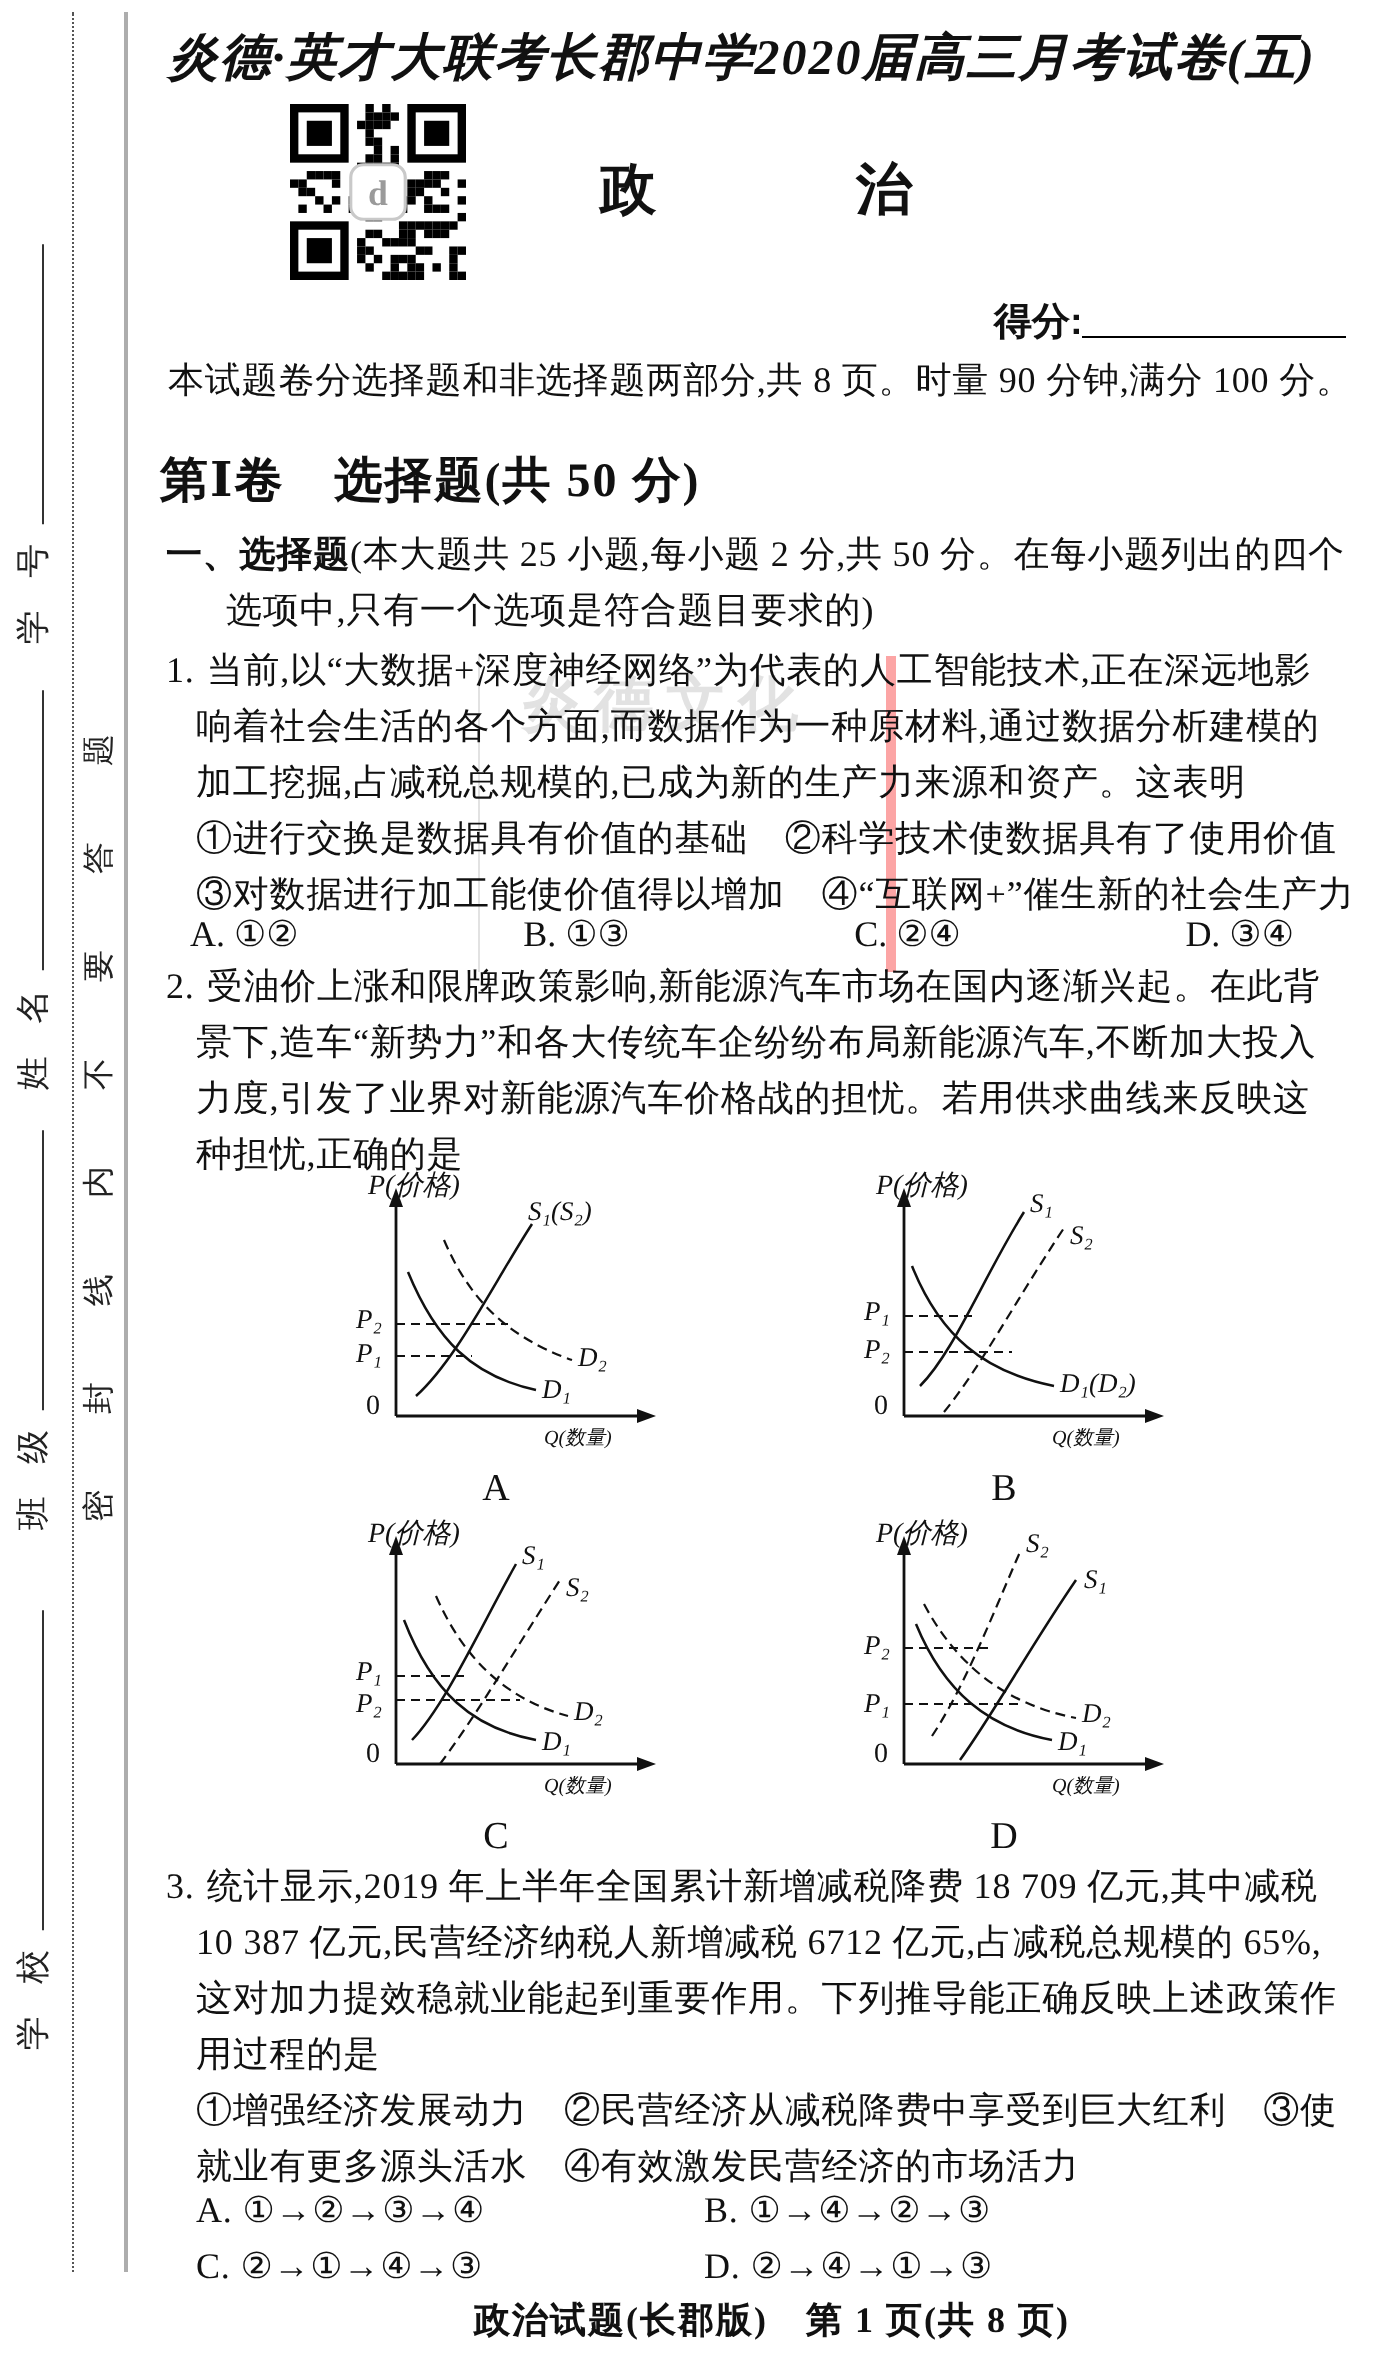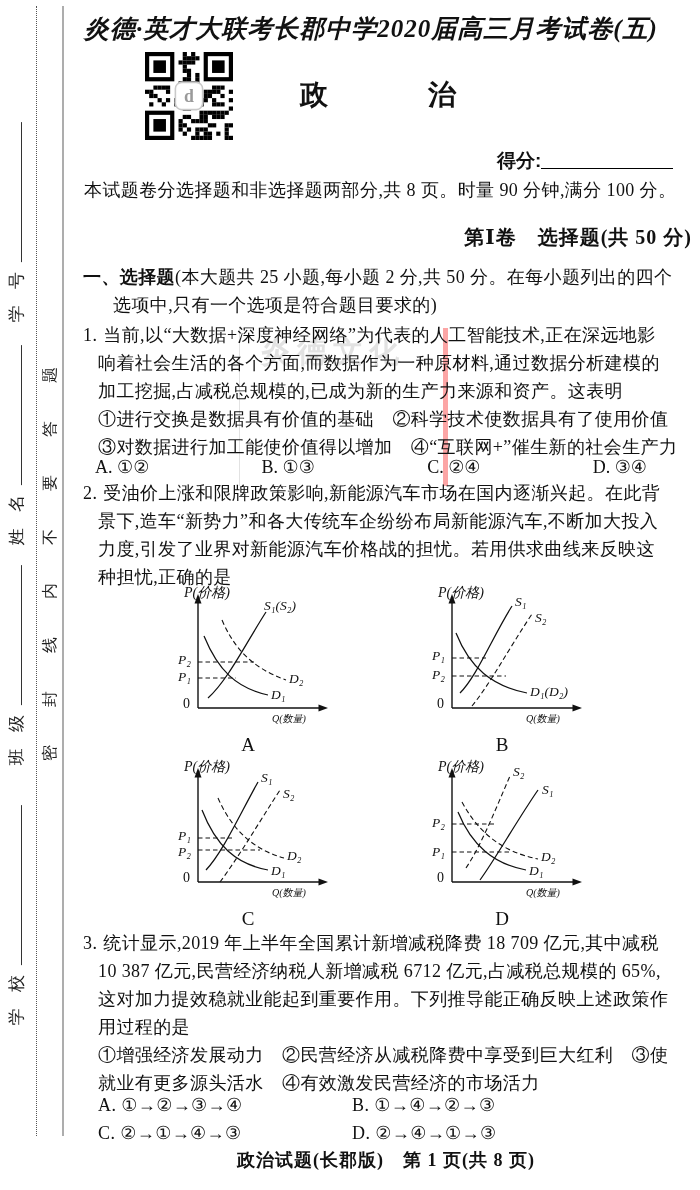--- a/index.html
+++ b/index.html
@@ -30,21 +30,21 @@
   .wm-box{position:absolute;left:239px;top:328px;width:186px;height:158px;
     border-left:1px solid #e2e2e2;border-right:5px solid #fca5a5;z-index:0;padding-left:17px;}
   .wm{position:absolute;left:0;width:186px;text-align:center;font-size:30px;font-weight:bold;
     color:#d9d9d9;letter-spacing:6px;opacity:.75;font-family:"Liberation Sans","DejaVu Sans",sans-serif;}
   
   .title{left:84px;top:12px;font-size:25px;font-weight:bold;font-style:italic;letter-spacing:1px;white-space:nowrap;}
   .subject{left:300px;top:76px;font-size:28px;font-weight:bold;letter-spacing:100px;white-space:nowrap;}
   .score-row{left:497px;top:148px;font-size:19px;font-weight:bold;white-space:nowrap;}
   .score-blank{display:inline-block;width:132px;border-bottom:1.6px solid #000;height:1em;vertical-align:-2px;}
   .intro{left:84px;top:178px;font-size:18px;letter-spacing:.4px;white-space:nowrap;}
-  .section-title{left:80px;top:224px;width:612px;text-align:right;font-size:20px;font-weight:bold;letter-spacing:1px;}
+  .section-title{left:80px;top:224px;width:612px;text-align:left;font-size:24px;font-weight:bold;letter-spacing:1px;}
   
   .qline{position:absolute;font-size:18px;letter-spacing:.4px;white-space:nowrap;}
   .qnum{font-weight:normal;margin-right:6px;}
   .bold-head{font-weight:bold;font-family:"Liberation Sans","DejaVu Sans",sans-serif;font-size:18px;}
   .choices-row{position:absolute;left:95px;top:456px;width:552px;display:flex;justify-content:space-between;font-size:18px;}
   
   .graph{position:absolute;width:170px;height:172px;}
   .graph svg{position:absolute;left:0;top:0;}
   .solidc{stroke:#111;stroke-width:1.25;fill:none;}
   .dashedc{stroke:#111;stroke-width:1.1;fill:none;stroke-dasharray:5 3;}

